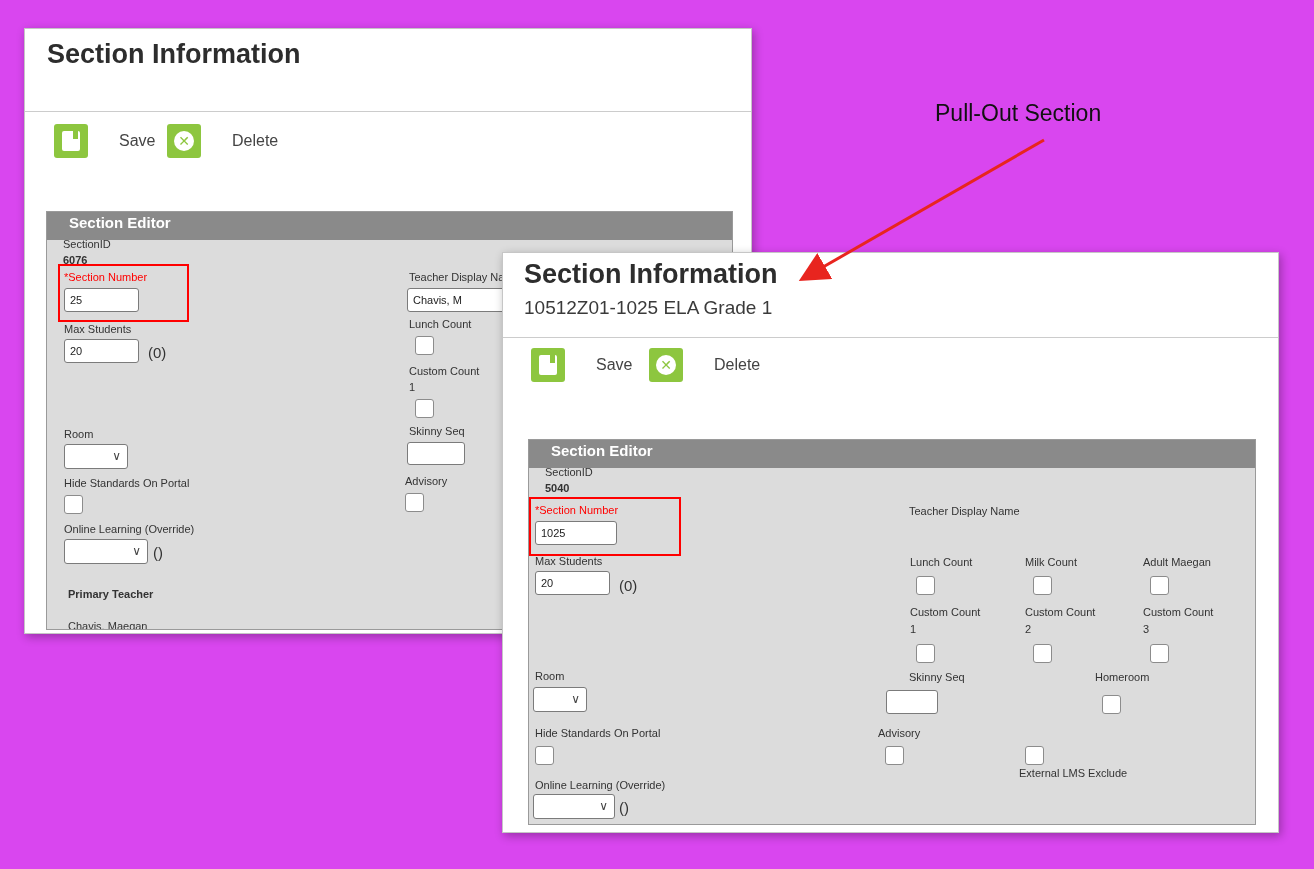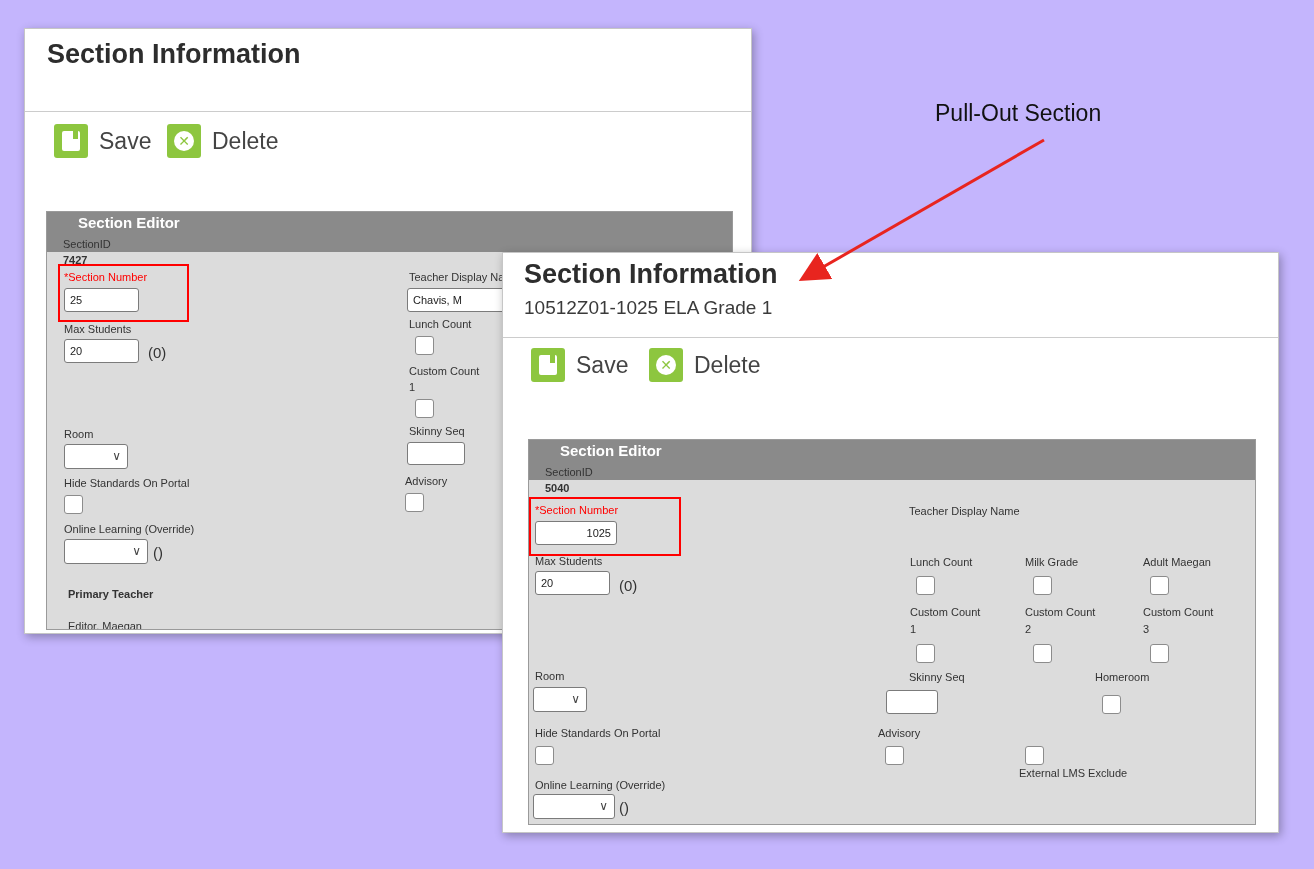--- a/index.html
+++ b/index.html
@@ -1,34 +1,34 @@
 <!DOCTYPE html>
 <html><head>
 <meta charset="utf-8">
 <style>
   html,body{margin:0;padding:0;background:#fff;}
-  .stage{position:relative;width:1314px;height:869px;background:#c4b5fd;overflow:hidden;
+  .stage{position:relative;width:1314px;height:869px;background:#d946ef;overflow:hidden;
          font-family:"Liberation Sans","DejaVu Sans",sans-serif;}
   .card{position:absolute;background:#fff;border:1px solid #c6c6c6;
         box-shadow:2px 3px 9px rgba(0,0,0,0.30);overflow:hidden;}
   .win-title{position:absolute;font-size:27px;font-weight:bold;color:#2d2d2d;white-space:nowrap;}
   .win-subtitle{position:absolute;font-size:19px;color:#3a3a3a;white-space:nowrap;}
   .divider{position:absolute;left:0;right:0;border-top:1px solid #cccccc;}
   .tool-btn{position:absolute;display:flex;align-items:center;gap:11px;cursor:pointer;}
   .tool-icon{width:34px;height:34px;background:#8DC63F;border-radius:3px;position:relative;flex:0 0 auto;}
   .floppy{position:absolute;left:8px;top:7px;width:18px;height:20px;background:#fff;border-radius:2px;}
   .floppy::after{content:"";position:absolute;right:2px;top:0;width:5px;height:8px;background:#8DC63F;}
   .floppy::before{content:"";position:absolute;left:4px;bottom:2px;width:10px;height:6px;background:#fff;}
   .circle-x{position:absolute;left:7px;top:7px;width:20px;height:20px;background:#fff;border-radius:50%;
             display:flex;align-items:center;justify-content:center;color:#8DC63F;font-size:14px;font-weight:bold;}
   .circle-x::before{content:"\2715";}
-  .tool-label{font-size:23px;color:#444;}
+  .tool-label{font-size:16px;color:#444;margin-left:20px;}
   .editor{position:absolute;background:#DCDCDC;border:1px solid #9a9a9a;overflow:hidden;}
-  .editor-header{height:40px;background:#8A8A8A;color:#fff;font-weight:bold;font-size:15px;
-                 line-height:22px;padding-left:31px;}
+  .editor-header{height:28px;background:#8A8A8A;color:#fff;font-weight:bold;font-size:15px;
+                 line-height:22px;padding-left:22px;}
   .lbl{position:absolute;font-size:11px;color:#333;white-space:nowrap;line-height:16px;}
   .lbl.bold{font-weight:bold;}
   .lbl.red{color:#FF0000;}
   .tinput{position:absolute;border:1px solid #7b7b7b;border-radius:3px;background:#fff;font-size:11px;
           padding:1px 5px;color:#222;box-sizing:border-box;font-family:Liberation Sans, sans-serif;}
   .redbox{position:absolute;border:2px solid #FF0000;pointer-events:none;}
   .cb{position:absolute;width:17px;height:17px;background:#fff;border:1px solid #8c8c8c;border-radius:3px;cursor:pointer;}
   .select{position:absolute;background:#fff;border:1px solid #7b7b7b;border-radius:3px;cursor:pointer;}
   .chev{position:absolute;right:6px;top:2px;font-size:12px;color:#444;line-height:18px;}
   .note{position:absolute;font-size:15px;color:#333;white-space:nowrap;}
@@ -54,21 +54,21 @@
       <span class="tool-icon">
           <span class="circle-x"></span>
         </span>
       <span class="tool-label">Delete</span>
     </div>
 
     <div class="editor" style="left:21px;top:182px;width:685px;height:417px;">
       <div class="editor-header">Section Editor</div>
 
       <div class="lbl" style="left:16px;top:24px;">SectionID</div>
-      <div class="lbl bold" style="left:16px;top:40px;">7427</div>
+      <div class="lbl bold" style="left:16px;top:40px;">6076</div>
 
       <div class="redbox" style="left:11px;top:52px;width:127px;height:54px;"></div>
       <div class="lbl red" style="left:17px;top:57px;">*Section Number</div>
       <input class="tinput" style="left: 17px; top: 76px; width: 75px; height: 24px;" value="25">
 
       <div class="lbl" style="left:17px;top:109px;">Max Students</div>
       <input class="tinput" style="left: 17px; top: 127px; width: 75px; height: 24px;" value="20">
       <div class="note" style="left:101px;top:132px;">(0)</div>
 
       <div class="lbl" style="left:17px;top:214px;">Room</div>
@@ -79,21 +79,21 @@
       <div class="lbl" style="left:17px;top:263px;">Hide Standards On Portal</div>
       <span class="cb" style="left:17px;top:283px;"></span>
 
       <div class="lbl" style="left:17px;top:309px;">Online Learning (Override)</div>
       <div class="select" style="left:17px;top:327px;width:82px;height:23px;">
           <span class="chev">∨</span>
         </div>
       <div class="note" style="left:106px;top:332px;">()</div>
 
       <div class="lbl bold" style="left:21px;top:374px;">Primary Teacher</div>
-      <div class="lbl" style="left:21px;top:406px;">Editor, Maegan</div>
+      <div class="lbl" style="left:21px;top:406px;">Chavis, Maegan</div>
 
       <div class="lbl" style="left:362px;top:57px;">Teacher Display Name</div>
       <input class="tinput" style="left: 360px; top: 76px; width: 200px; height: 24px;" value="Chavis, M">
 
       <div class="lbl" style="left:362px;top:104px;">Lunch Count</div>
       <span class="cb" style="left:368px;top:124px;"></span>
 
       <div class="lbl" style="left:362px;top:151px;">Custom Count</div>
       <div class="lbl" style="left:362px;top:167px;">1</div>
       <span class="cb" style="left:368px;top:187px;"></span>
@@ -125,21 +125,21 @@
     </div>
 
     <div class="editor" style="left:25px;top:186px;width:726px;height:384px;">
       <div class="editor-header">Section Editor</div>
 
       <div class="lbl" style="left:16px;top:24px;">SectionID</div>
       <div class="lbl bold" style="left:16px;top:40px;">5040</div>
 
       <div class="redbox" style="left:0px;top:57px;width:148px;height:55px;"></div>
       <div class="lbl red" style="left:6px;top:62px;">*Section Number</div>
-      <input class="tinput" style="left: 6px; top: 81px; width: 82px; height: 24px; text-align: right;" value="1025">
+      <input class="tinput" style="left: 6px; top: 81px; width: 82px; height: 24px;" value="1025">
 
       <div class="lbl" style="left:6px;top:113px;">Max Students</div>
       <input class="tinput" style="left: 6px; top: 131px; width: 75px; height: 24px;" value="20">
       <div class="note" style="left:90px;top:137px;">(0)</div>
 
       <div class="lbl" style="left:6px;top:228px;">Room</div>
       <div class="select" style="left:4px;top:247px;width:52px;height:23px;">
           <span class="chev">∨</span>
         </div>
 
@@ -148,21 +148,21 @@
 
       <div class="lbl" style="left:6px;top:337px;">Online Learning (Override)</div>
       <div class="select" style="left:4px;top:354px;width:80px;height:23px;">
           <span class="chev">∨</span>
         </div>
       <div class="note" style="left:90px;top:359px;">()</div>
 
       <div class="lbl" style="left:380px;top:63px;">Teacher Display Name</div>
 
       <div class="lbl" style="left:381px;top:114px;">Lunch Count</div>
-      <div class="lbl" style="left:496px;top:114px;">Milk Grade</div>
+      <div class="lbl" style="left:496px;top:114px;">Milk Count</div>
       <div class="lbl" style="left:614px;top:114px;">Adult Maegan</div>
       <span class="cb" style="left:387px;top:136px;"></span>
       <span class="cb" style="left:504px;top:136px;"></span>
       <span class="cb" style="left:621px;top:136px;"></span>
 
       <div class="lbl" style="left:381px;top:164px;">Custom Count</div>
       <div class="lbl" style="left:496px;top:164px;">Custom Count</div>
       <div class="lbl" style="left:614px;top:164px;">Custom Count</div>
       <div class="lbl" style="left:381px;top:181px;">1</div>
       <div class="lbl" style="left:496px;top:181px;">2</div>

